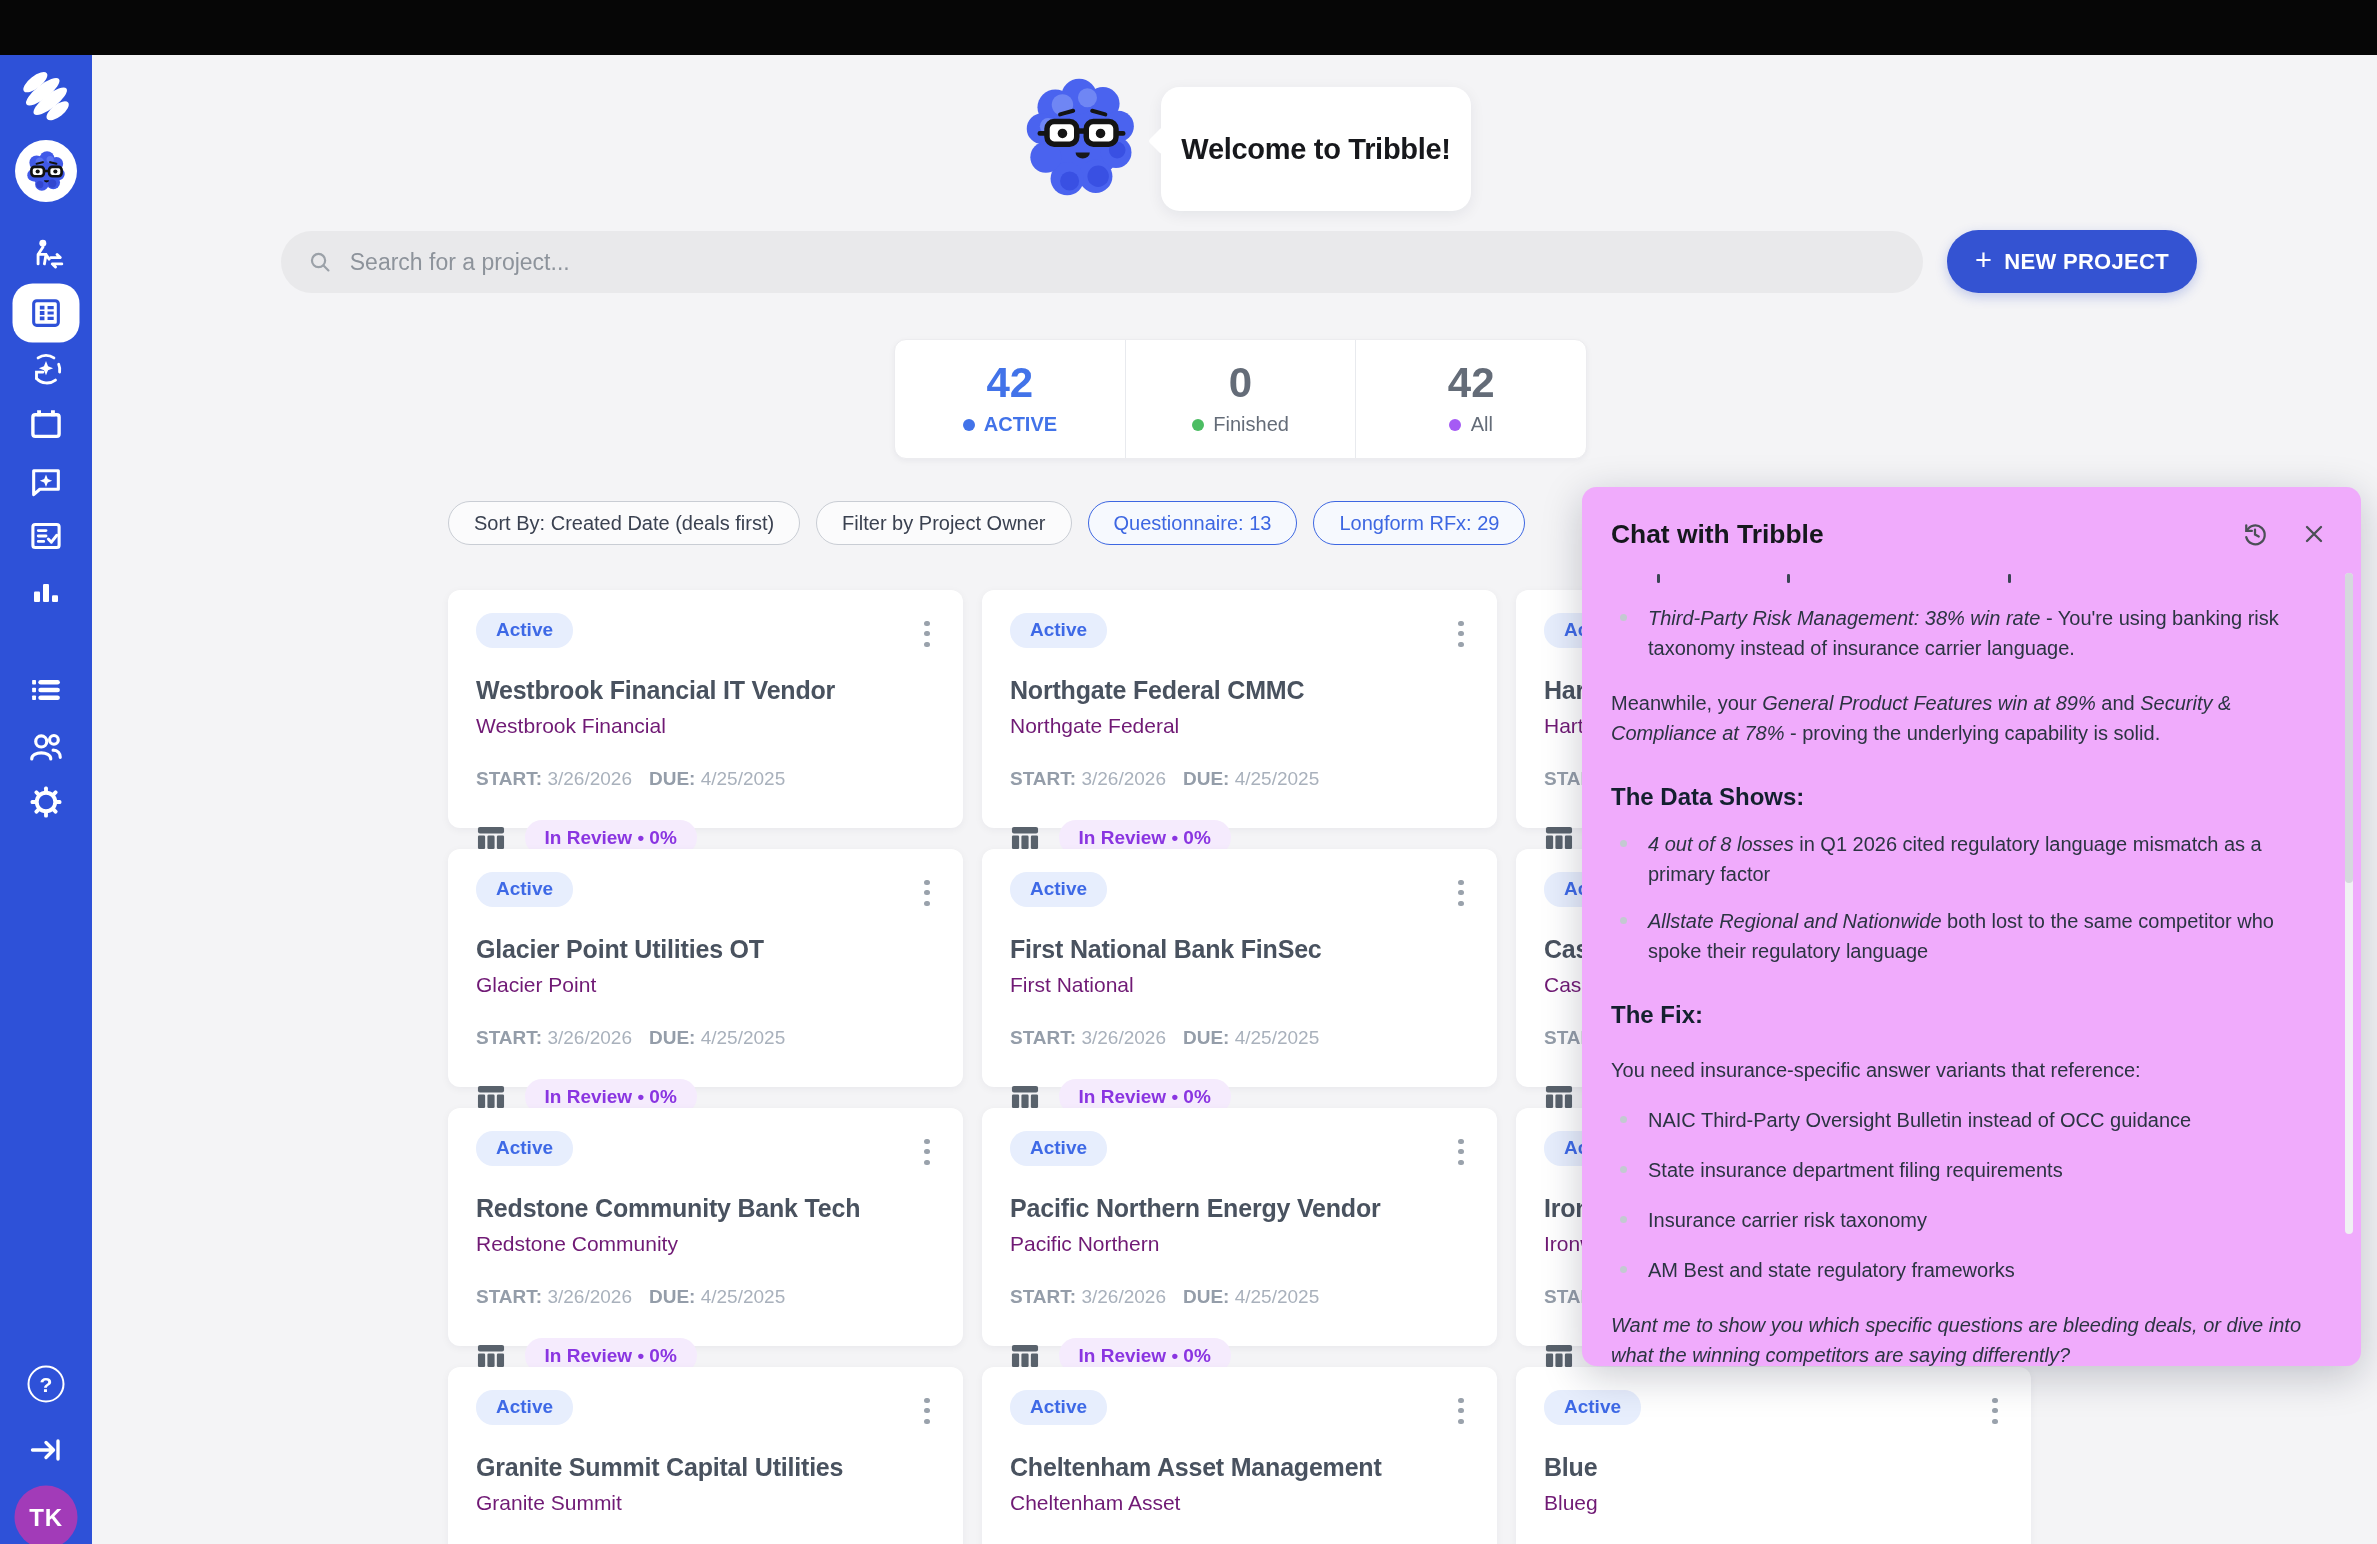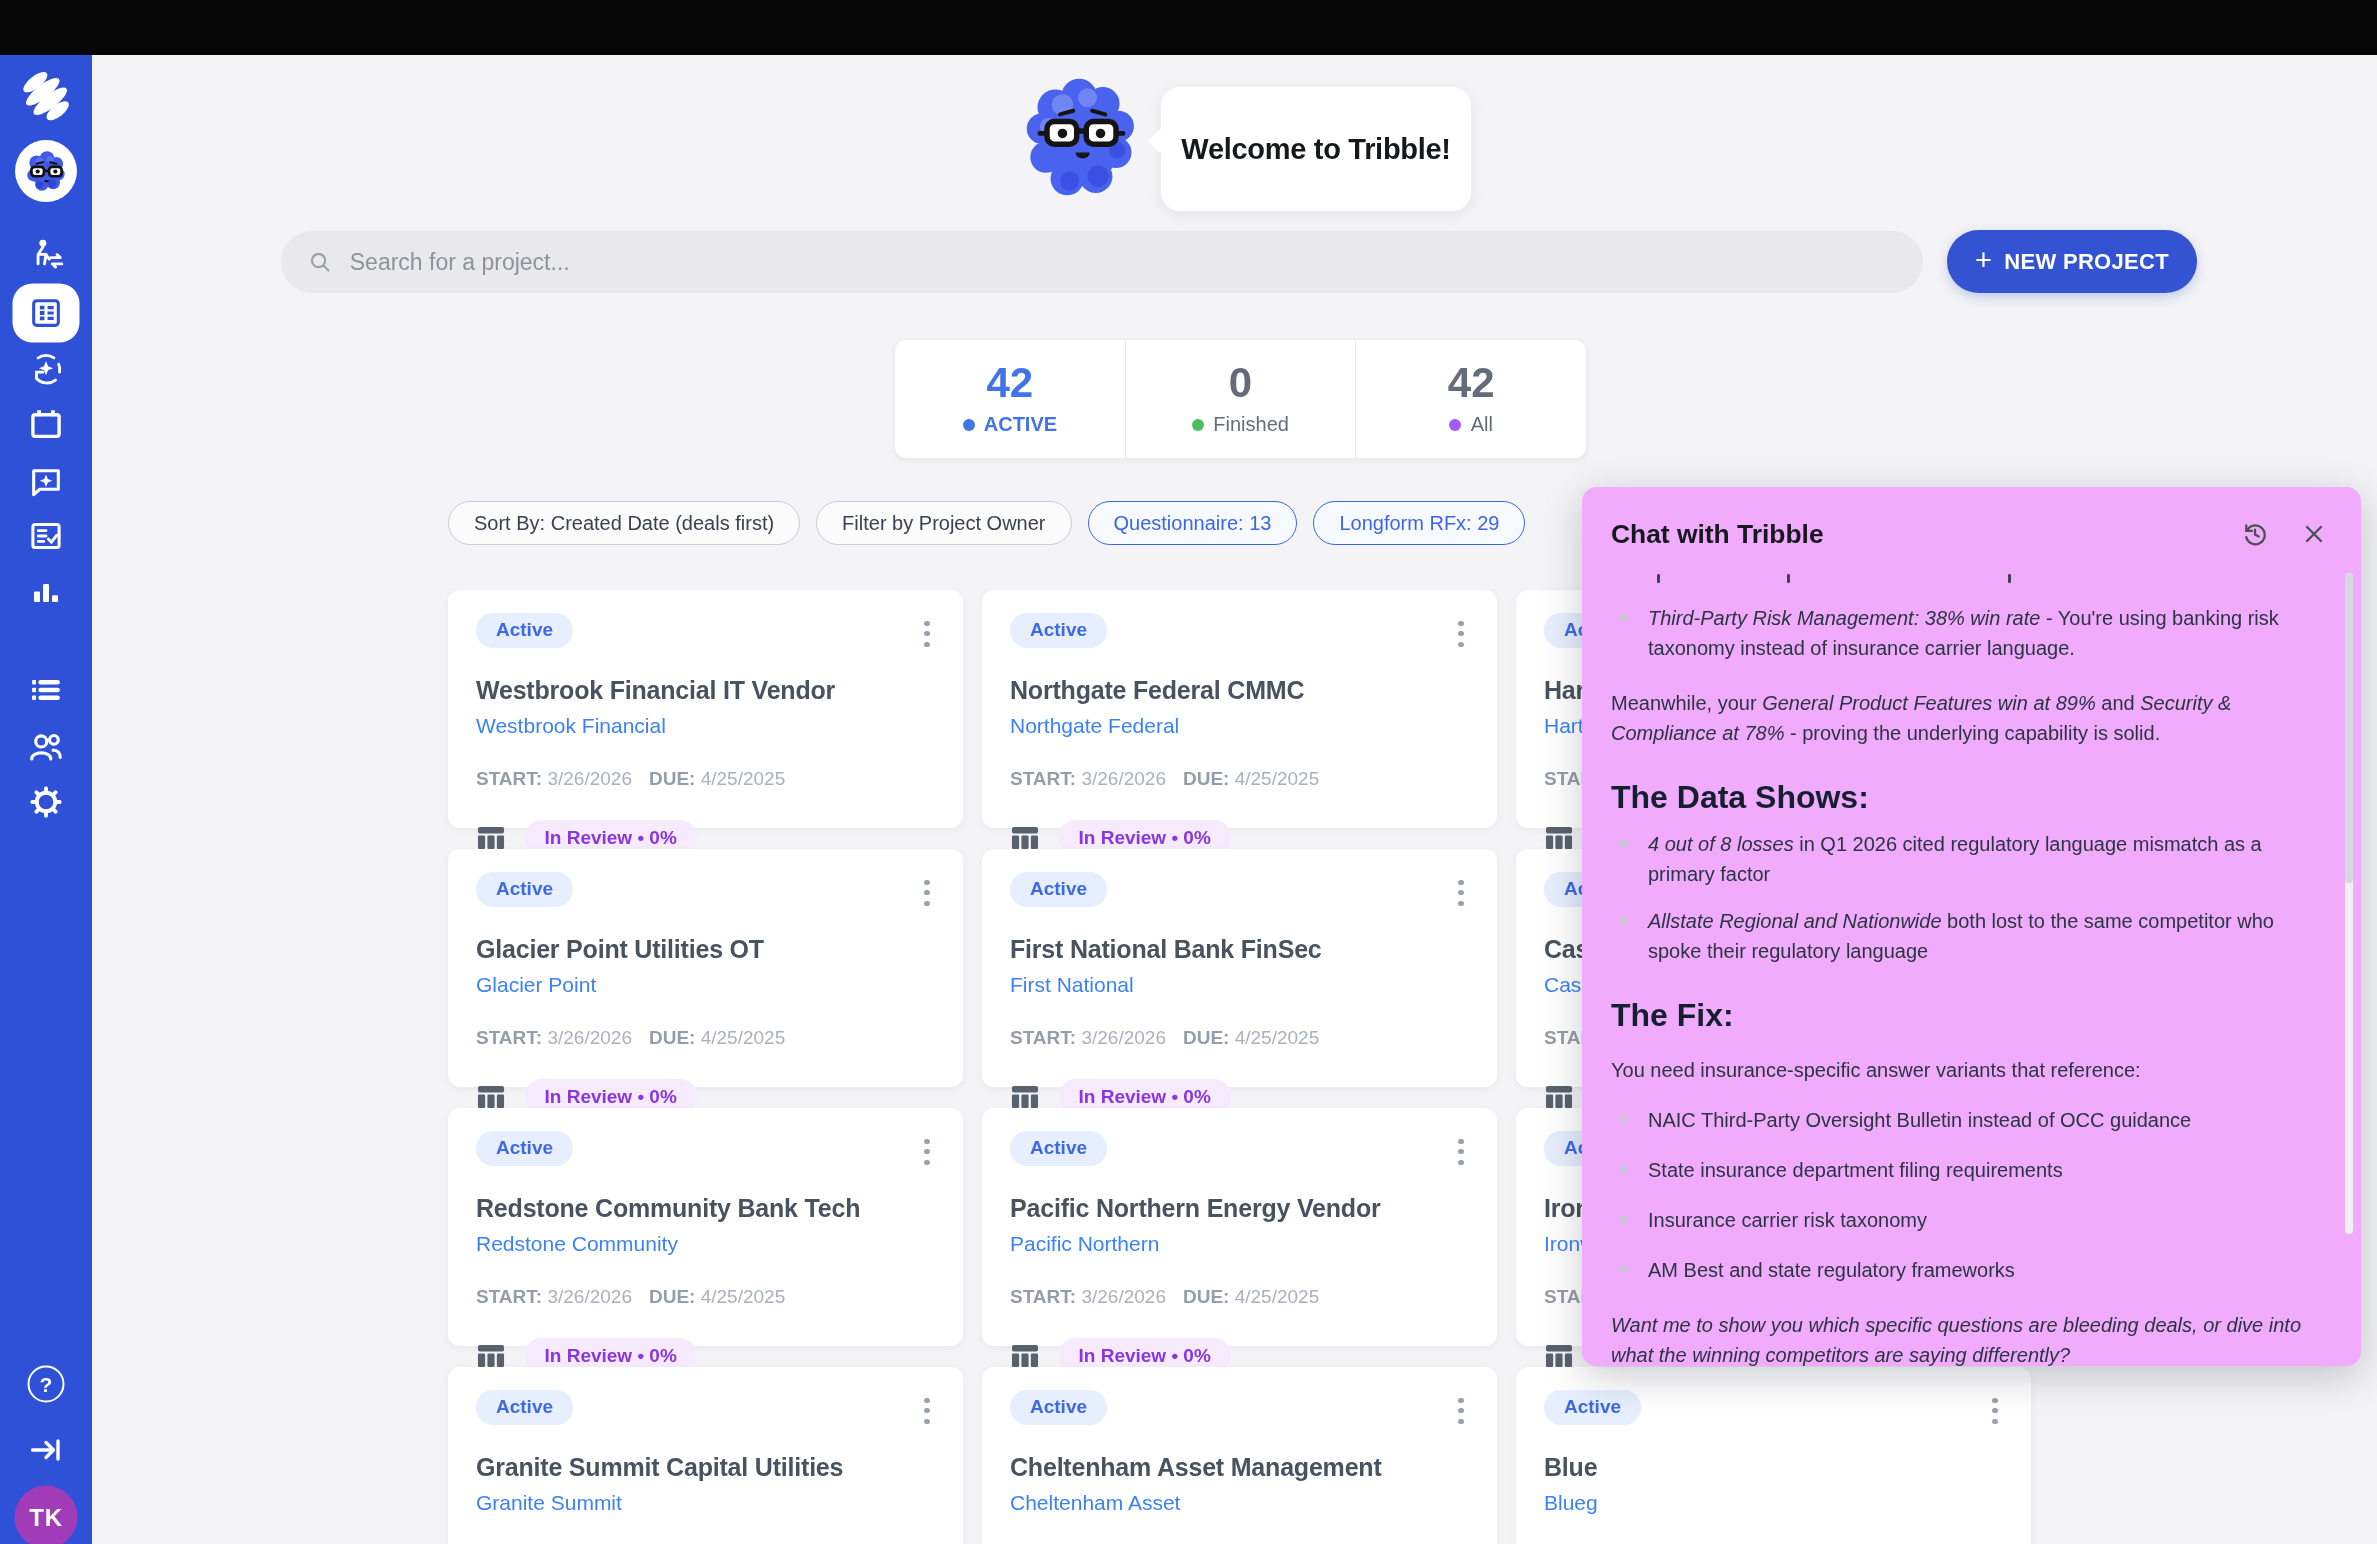--- a/index.html
+++ b/index.html
@@ -61,40 +61,40 @@
   .grid { position:absolute; left:448px; top:590px; display:grid; grid-template-columns:repeat(3,515px); grid-auto-rows:238px;
           column-gap:19px; row-gap:21px; z-index:1; }
   .card { background:#fff; border-radius:12px; box-shadow:0 2px 8px rgba(20,25,60,.05); padding:22.5px 28px; position:relative; cursor:pointer; }
   .card-top { display:flex; justify-content:space-between; align-items:flex-start; }
   .pill { display:inline-flex; align-items:center; border-radius:17px; font-size:19px; font-weight:600; padding:6.6px 20px; white-space:nowrap;}
   .status-pill { background:#E7EEFD; color:#3E69E6; }
   .review-pill { background:#F5EBFD; color:#8A35E1; }
   .kebab { background:none; border:none; cursor:pointer; display:flex; flex-direction:column; gap:5.3px; padding:8px 5.3px; }
   .kebab i { width:5.3px; height:5.3px; border-radius:50%; background:#9AA2AC; display:block; }
   .card-title { margin-top:21px; font-size:25px; font-weight:700; color:#49525F; letter-spacing:-0.2px; white-space:nowrap; overflow:hidden; }
-  .card-company { margin-top:9.2px; font-size:21px; color:#3b82f6; white-space:nowrap; overflow:hidden; }
+  .card-company { margin-top:9.2px; font-size:21px; color:#701a75; white-space:nowrap; overflow:hidden; }
   .card-dates { margin-top:30px; font-size:19px; color:#A9B1BC; white-space:nowrap; }
   .card-dates b { color:#949DA9; font-weight:700; }
   .card-dates .sp { display:inline-block; width:17px; }
   .card-foot { margin-top:30px; display:flex; align-items:center; gap:18.5px; }
 
   
   .chat { position:absolute; left:1582px; top:487px; width:779px; height:879px; background:#f0abfc; border-radius:14.5px;
           box-shadow:0 9.2px 40px rgba(15,20,45,.22); z-index:20; display:flex; flex-direction:column; }
   .chat-head { padding:28px 29px 13.2px 29px; display:flex; align-items:center; }
   .chat-head h2 { font-size:26.4px; font-weight:700; color:#15181D; flex:1; }
   .icon-btn { background:none; border:none; cursor:pointer; padding:4px; display:flex; }
   .chat-body { flex:1; padding:5.3px 40px 0 29px; overflow:hidden; font-size:20px; line-height:30px; color:#2B3442; position:relative;}
   .remnant { position:relative; height:14.5px; margin-left:37px; }
   .remnant i { position:absolute; top:2.6px; width:3.3px; height:8.6px; background:#3A4454; border-radius:1.3px; }
   .chat-body ul { list-style:none; }
   .chat-body li { position:relative; padding-left:37px; margin-top:17px; }
   .chat-body li:before { content:""; position:absolute; left:9.2px; top:11.2px; width:7.3px; height:7.3px; border-radius:50%; background:#C3C9D1; }
   .chat-body p { margin-top:25px; }
-  .chat-body h3 { margin-top:34px; font-size:32px; font-weight:700; color:#14202F; }
+  .chat-body h3 { margin-top:34px; font-size:24px; font-weight:700; color:#14202F; }
   .chat-body ul.tight li { margin-top:20px; }
   .q-para { font-style:italic; }
   .scroll-track { position:absolute; right:8px; top:86px; bottom:132px; width:8px; background:#F0F1F3; border-radius:4px; }
   .scroll-thumb { position:absolute; right:8px; top:86px; width:8px; height:310px; background:#D5D8DD; border-radius:4px; cursor:grab; }
   .chat-foot { padding:17px 26.4px 28px 26.4px; display:flex; align-items:center; gap:18.5px; }
   .chat-input-wrap { flex:1; height:74px; background:#F0F0F2; border-radius:12px; display:flex; align-items:center; padding:0 22.5px; position:relative; }
   .chat-input-wrap input { width:100%; border:none; outline:none; background:transparent; font-size:21px; font-family:inherit; color:#333; }
   .chat-input-wrap input::placeholder { color:#9CA3AC; }
   .caret { position:absolute; left:20.5px; top:21px; width:2px; height:32px; background:#6B7280; }
 

